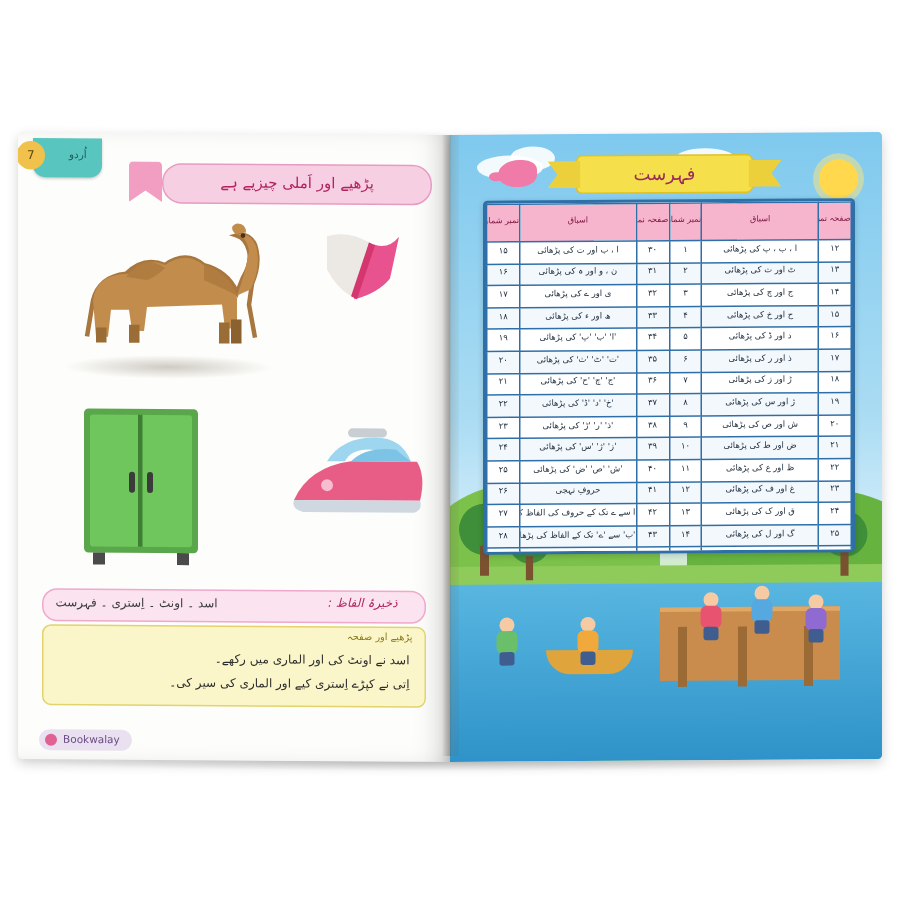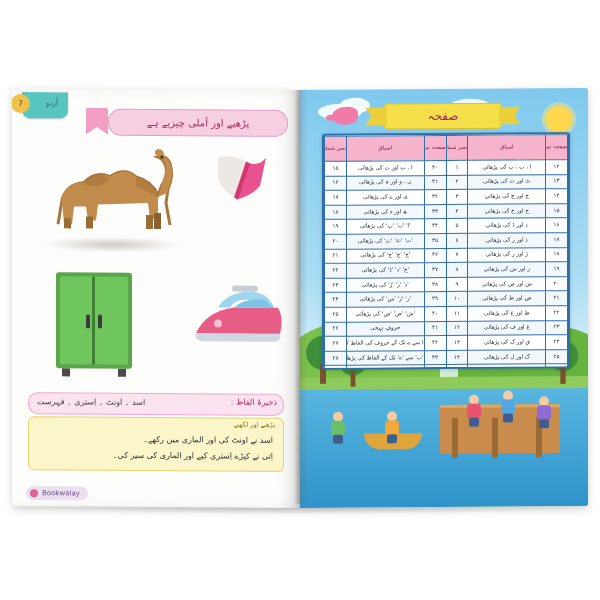--- a/index.html
+++ b/index.html
@@ -173,25 +173,26 @@
     left: 16px;
     top: 304px;
     width: 254px;
     height: 20px;
     background: #fbe3ef;
     border: 1px solid #f0a8cc;
     border-radius: 10px;
   }
   .vocab-bar .v-label {
     position: absolute;
-    right: 6px;
+    right: 18px;
     top: 3px;
     font-size: 8px;
     color: #b3245f;
     direction: rtl;
+    font-style: italic;
   }
   .vocab-bar .v-words {
     position: absolute;
     left: 8px;
     top: 4px;
     font-size: 8px;
     color: #3c3c3c;
     direction: rtl;
   }
   .sentence-box {
@@ -542,21 +543,21 @@
           <circle cx="30" cy="46" r="4" fill="#fff" opacity="0.6"></circle>
         </svg>
       </div>
 
       <div class="vocab-bar">
         <span class="v-label">ذخیرۂ الفاظ :</span>
         <span class="v-words">اسد ۔ اونٹ ۔ اِستری ۔ فہرست</span>
       </div>
 
       <div class="sentence-box">
-        <div class="s-hint">پڑھیے اور لکھیے</div>
+        <div class="s-hint">پڑھیے اور صفحہ</div>
         <div class="s-line s1">اسد نے اونٹ کی اور الماری میں رکھے۔</div>
         <div class="s-line s2">اِتی نے کپڑے اِستری کیے اور الماری کی سیر کی۔</div>
       </div>
 
       <div class="brandmark">
         <span class="bdot"></span>
         <span>Bookwalay</span>
       </div>
     </div>
 
@@ -614,21 +615,21 @@
         <div class="legs"></div>
       </div>
       <div class="kid" style="left:236px; top:308px;">
         <div class="head"></div>
         <div class="body" style="background:#8f6ad0;"></div>
         <div class="legs"></div>
       </div>
 
       <div class="toc-header">
         <div class="toc-bird"></div>
-        <div class="toc-ribbon">صفحہ</div>
+        <div class="toc-ribbon">فہرست</div>
       </div>
 
       <div class="toc-panel">
         <table class="toc">
           <colgroup>
             <col class="c-num">
               <col class="c-les">
               <col class="c-num">
             <col class="c-num">
               <col class="c-les">

